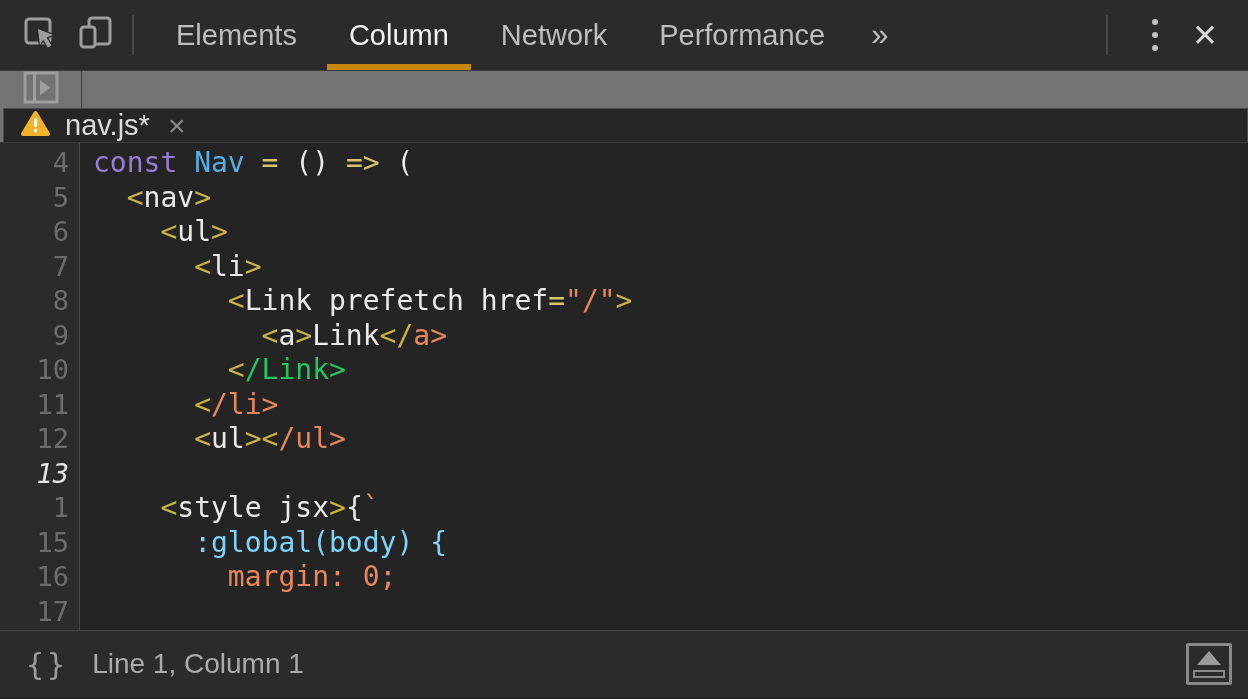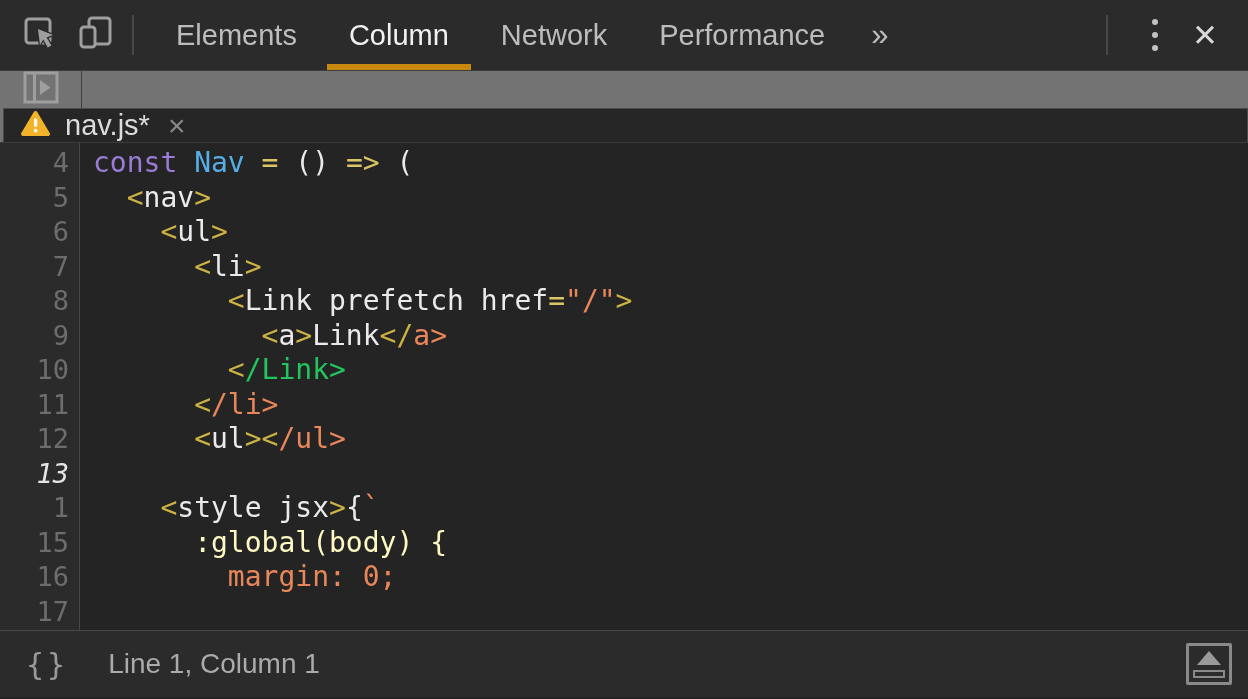--- a/index.html
+++ b/index.html
@@ -73,21 +73,21 @@
 
   
   .statusbar {
     height:67px; background:#2b2b2b; border-top:1px solid #484848;
     display:flex; align-items:center; font-size:28px; color:#ababab;
   }
   .pretty-print {
     font-family:"DejaVu Sans Mono", monospace; font-size:30px; color:#9a9a9a;
     margin-left:26px; letter-spacing:3px; cursor:pointer;
   }
-  .status-pos { margin-left:40px; }
+  .status-pos { margin-left:24px; }
   .status-mapped { margin-left:32px; }
   .drawer-btn {
     margin-left:auto; margin-right:16px; width:46px; height:42px;
     border:3px solid #8a8a8a; border-radius:2px;
     display:flex; flex-direction:column; align-items:center; cursor:pointer;
   }
   .drawer-tri {
     margin-top:5px; width:0; height:0;
     border-left:12px solid transparent; border-right:12px solid transparent;
     border-bottom:14px solid #9a9a9a;
@@ -181,21 +181,21 @@
       <div class="code-line"><span style="color: rgb(234, 234, 234);">  </span><span style="color: rgb(204, 179, 68);">&lt;</span><span style="color: rgb(234, 234, 234);">nav</span><span style="color: rgb(204, 179, 68);">&gt;</span></div>
       <div class="code-line"><span style="color: rgb(234, 234, 234);">    </span><span style="color: rgb(204, 179, 68);">&lt;</span><span style="color: rgb(234, 234, 234);">ul</span><span style="color: rgb(204, 179, 68);">&gt;</span></div>
       <div class="code-line"><span style="color: rgb(234, 234, 234);">      </span><span style="color: rgb(204, 179, 68);">&lt;</span><span style="color: rgb(234, 234, 234);">li</span><span style="color: rgb(204, 179, 68);">&gt;</span></div>
       <div class="code-line"><span style="color: rgb(234, 234, 234);">        </span><span style="color: rgb(204, 179, 68);">&lt;</span><span style="color: rgb(234, 234, 234);">Link</span><span style="color: rgb(234, 234, 234);"> </span><span style="color: rgb(234, 234, 234);">prefetch</span><span style="color: rgb(234, 234, 234);"> </span><span style="color: rgb(234, 234, 234);">href</span><span style="color: rgb(216, 197, 102);">=</span><span style="color: rgb(233, 135, 90);">"/"</span><span style="color: rgb(204, 179, 68);">&gt;</span></div>
       <div class="code-line"><span style="color: rgb(234, 234, 234);">          </span><span style="color: rgb(204, 179, 68);">&lt;</span><span style="color: rgb(234, 234, 234);">a</span><span style="color: rgb(204, 179, 68);">&gt;</span><span style="color: rgb(234, 234, 234);">Link</span><span style="color: rgb(204, 179, 68);">&lt;/</span><span style="color: rgb(233, 135, 90);">a&gt;</span></div>
       <div class="code-line"><span style="color: rgb(234, 234, 234);">        </span><span style="color: rgb(204, 179, 68);">&lt;</span><span style="color: #22c55e;">/Link&gt;</span></div>
       <div class="code-line"><span style="color: rgb(234, 234, 234);">      </span><span style="color: rgb(204, 179, 68);">&lt;</span><span style="color: rgb(233, 135, 90);">/li&gt;</span></div>
       <div class="code-line"><span style="color: rgb(234, 234, 234);">      </span><span style="color: rgb(204, 179, 68);">&lt;</span><span style="color: rgb(234, 234, 234);">ul</span><span style="color: rgb(204, 179, 68);">&gt;&lt;</span><span style="color: rgb(233, 135, 90);">/ul&gt;</span></div>
       <div class="code-line"></div>
       <div class="code-line"><span style="color: rgb(234, 234, 234);">    </span><span style="color: rgb(204, 179, 68);">&lt;</span><span style="color: rgb(234, 234, 234);">style</span><span style="color: rgb(234, 234, 234);"> </span><span style="color: rgb(234, 234, 234);">jsx</span><span style="color: rgb(204, 179, 68);">&gt;</span><span style="color: rgb(234, 234, 234);">{</span><span style="color: rgb(233, 135, 90);">`</span></div>
-      <div class="code-line"><span style="color: rgb(234, 234, 234);">      </span><span style="color: #fef9c3; text-align: center;">:global(body) {</span></div>
+      <div class="code-line"><span style="color: rgb(234, 234, 234);">      </span><span style="color: #7dd3fc; text-align: center;">:global(body) {</span></div>
       <div class="code-line"><span style="color: rgb(234, 234, 234);">        </span><span style="color: rgb(233, 135, 90);">margin: 0;</span></div>
     </div>
 </div>
 
 <div class="statusbar">
   <div class="pretty-print">{}</div>
   <div class="status-pos">Line 1, Column 1</div>
   <div class="drawer-btn">
     <span class="drawer-tri"></span>
     <span class="drawer-bar"></span>

